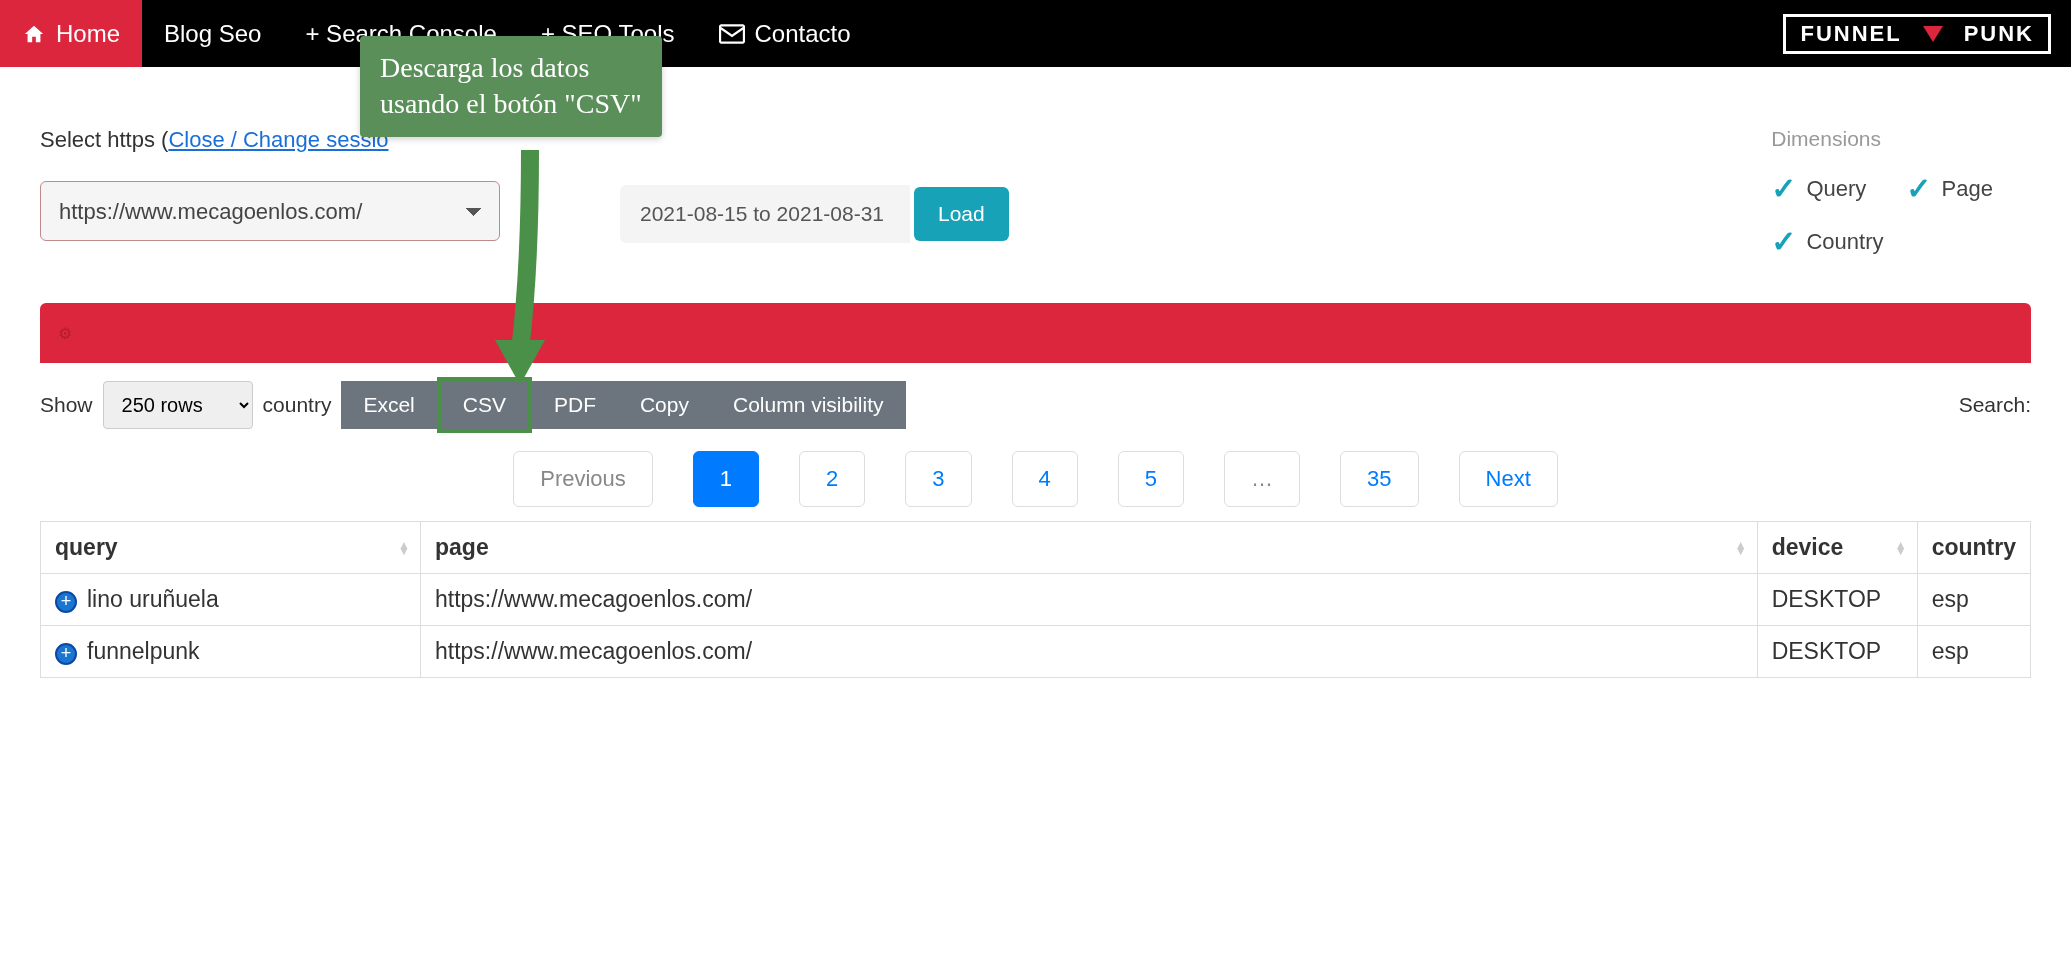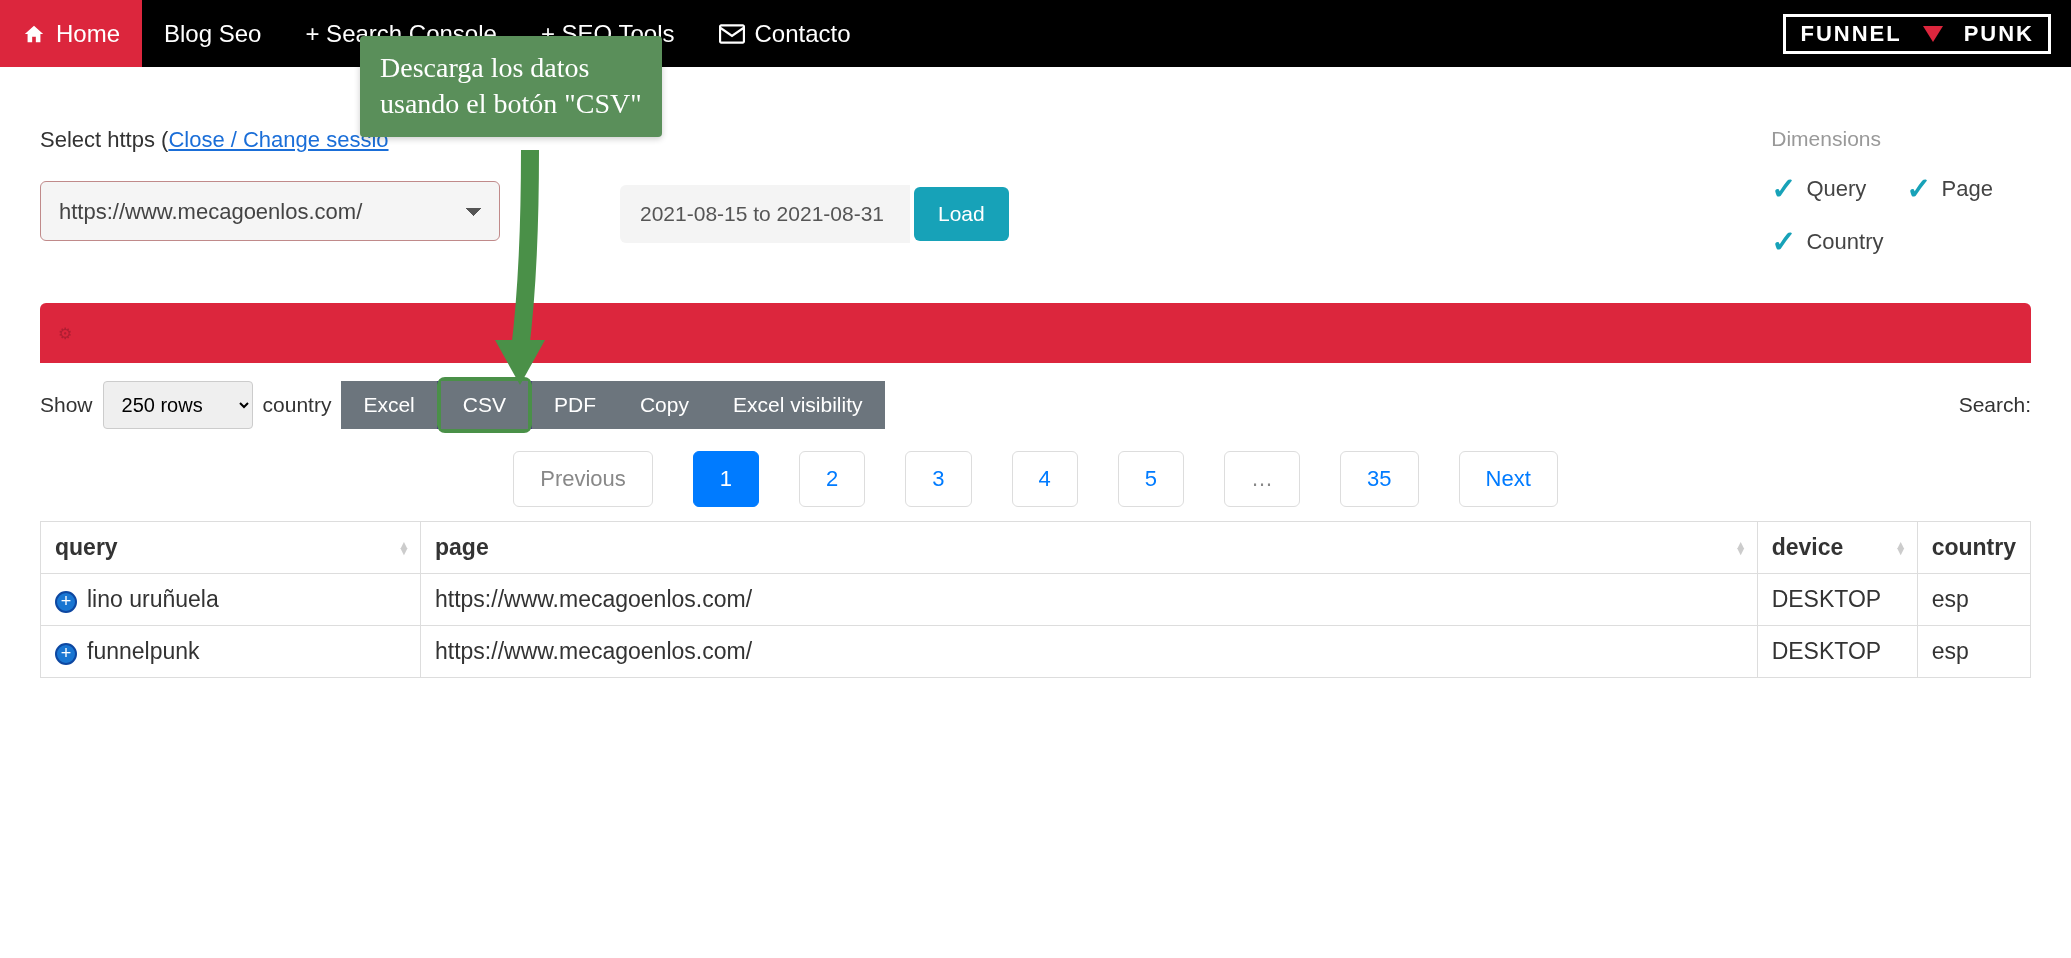--- a/index.html
+++ b/index.html
@@ -22,21 +22,21 @@
   .dim-row { display: flex; gap: 40px; margin-bottom: 18px; }
   .dim-item { display: flex; align-items: center; gap: 10px; font-size: 22px; color: #444; }
   .check { color: #17a2b8; font-size: 30px; font-weight: bold; }
   .red-banner { background: #dc263d; height: 60px; margin: 60px 0 0 0; border-radius: 6px 6px 0 0; display: flex; align-items: center; padding-left: 18px; }
   .gear { color: #b01e32; font-size: 16px; }
   .table-ctrl { display: flex; align-items: center; margin-top: 18px; gap: 0; }
   .show-lbl { font-size: 21px; color: #333; }
   .rows-sel { margin: 0 10px; height: 48px; border: 1px solid #ccc; border-radius: 4px; padding: 0 14px; font-size: 20px; width: 150px; }
   .btn-group { margin-left: 10px; display: flex; background: #4c1d95; border-radius: 4px; overflow: visible; }
   .btn-group button { background: #6c757d; color: #fff; border: none; padding: 12px 22px; font-size: 21px; cursor: pointer; }
-  .btn-csv-wrap { border: 4px solid #4a9048; border-radius: 8px; margin: -4px 0; }
+  .btn-csv-wrap { border: 4px solid #4a9048; border-radius: 0; margin: -4px 0; }
   .search-lbl { margin-left: auto; font-size: 21px; color: #333; }
   .pager { display: flex; gap: 40px; justify-content: center; margin-top: 22px; align-items: center; }
   .pg-btn { border: 1px solid #ddd; border-radius: 6px; padding: 14px 26px; font-size: 22px; color: #007bff; background: #fff; cursor: pointer; }
   .pg-btn.active { background: #007bff; color: #fff; border-color: #007bff; }
   .pg-btn.disabled { color: #888; cursor: default; }
   .showing { font-size: 23px; color: #333; margin-top: 30px; }
   table { width: 100%; border-collapse: collapse; margin-top: 14px; }
   th, td { border: 1px solid #ddd; padding: 12px 14px; text-align: left; font-size: 23px; }
   th { background: #fff; color: #333; position: relative; font-weight: bold; }
   .sort-icons { position: absolute; right: 10px; top: 50%; transform: translateY(-50%); color: #ccc; font-size: 12px; line-height: 6px; }
@@ -128,21 +128,21 @@
 
   <div class="table-ctrl">
     <span class="show-lbl">Show</span>
     <select class="rows-sel"><option>250 rows</option></select>
     <span class="show-lbl">country</span>
     <div class="btn-group">
       <button>Excel</button>
       <span class="btn-csv-wrap"><button>CSV</button></span>
       <button>PDF</button>
       <button>Copy</button>
-      <button>Excel visibility</button>
+      <button>Column visibility</button>
     </div>
     <span class="search-lbl">Search:</span>
   </div>
 
   <div class="pager">
     <button class="pg-btn disabled">Previous</button>
     <button class="pg-btn active">1</button>
     <button class="pg-btn">2</button>
     <button class="pg-btn">3</button>
     <button class="pg-btn">4</button>

